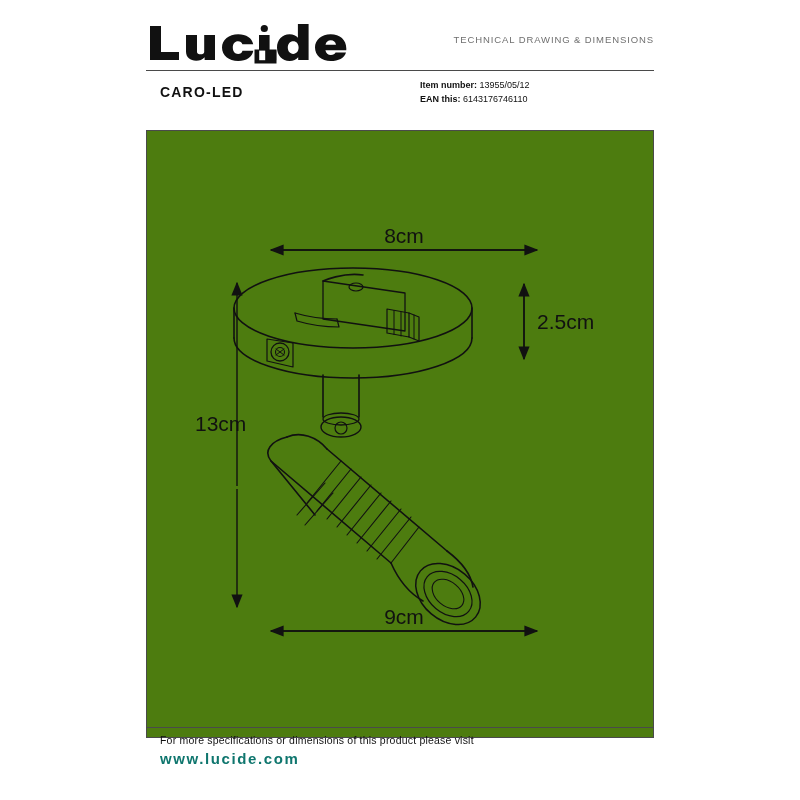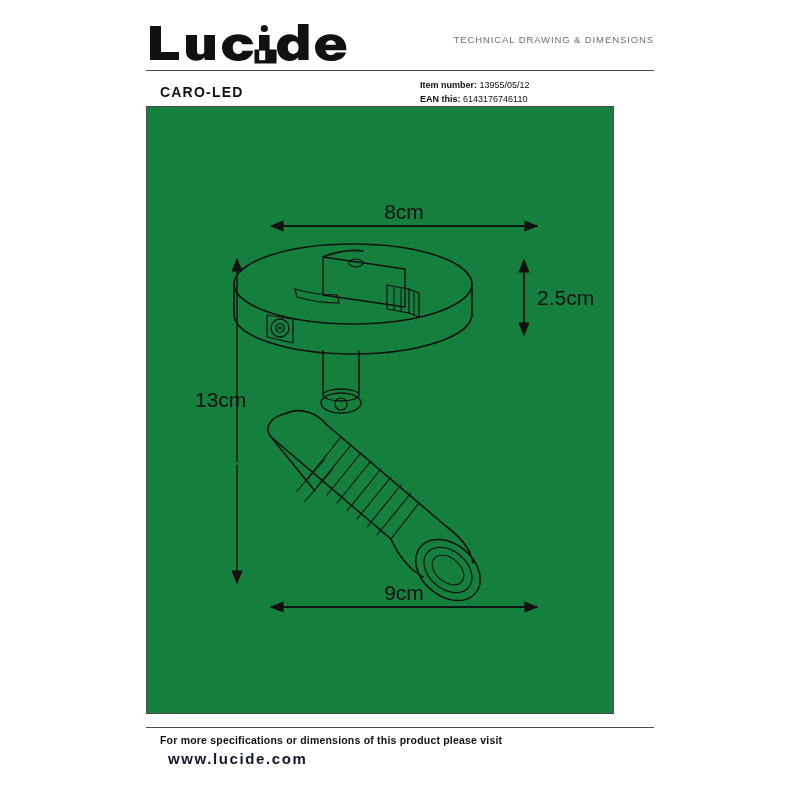--- a/index.html
+++ b/index.html
@@ -77,26 +77,26 @@
     margin-left: 28px;
   }
   .meta b {
     font-weight: bold;
   }
 
   
   .frame {
     position: absolute;
     left: 146px;
-    top: 106px;
-    width: 468px;
+    top: 130px;
+    width: 508px;
     height: 608px;
     border: 1px solid #4a4a4a;
     box-sizing: border-box;
-    background: #15803d;
+    background: #4d7c0f;
   }
   .drawing {
     position: absolute;
     left: 0; top: 0;
     width: 508px;
     height: 608px;
   }
 
   
   .footer-rule {
@@ -105,21 +105,21 @@
     top: 727px;
     width: 508px;
     height: 1px;
     background: #4a4a4a;
   }
   .footer-line1 {
     position: absolute;
     left: 160px;
     top: 734px;
     font-size: 10.5px;
-    font-weight: bold;
+    font-weight: normal;
     letter-spacing: 0.2px;
     color: #111111;
   }
   .footer-line2 {
     position: absolute;
     left: 160px;
     top: 750px;
     font-size: 15px;
     font-weight: bold;
     letter-spacing: 1.6px;
@@ -273,15 +273,15 @@
         <line x1="124" y1="500" x2="390" y2="500" marker-end="url(#arrHead)"></line>
         <line x1="390" y1="500" x2="124" y2="500" marker-end="url(#arrHead)"></line>
       </g>
       <text x="257" y="493" text-anchor="middle" font-family="Liberation Sans, sans-serif" font-size="21" fill="#111111">9cm</text>
 
     </svg>
   </div>
 
   <div class="footer-rule"></div>
   <div class="footer-line1">For more specifications or dimensions of this product please visit</div>
-  <a class="footer-line2" href="#" style="text-decoration:none;color:#0f172a;margin-left:8px;">www.lucide.com</a>
+  <a class="footer-line2" href="#" style="text-decoration:none;color:#0f766e;">www.lucide.com</a>
 
 </div>
 
 </body></html>

